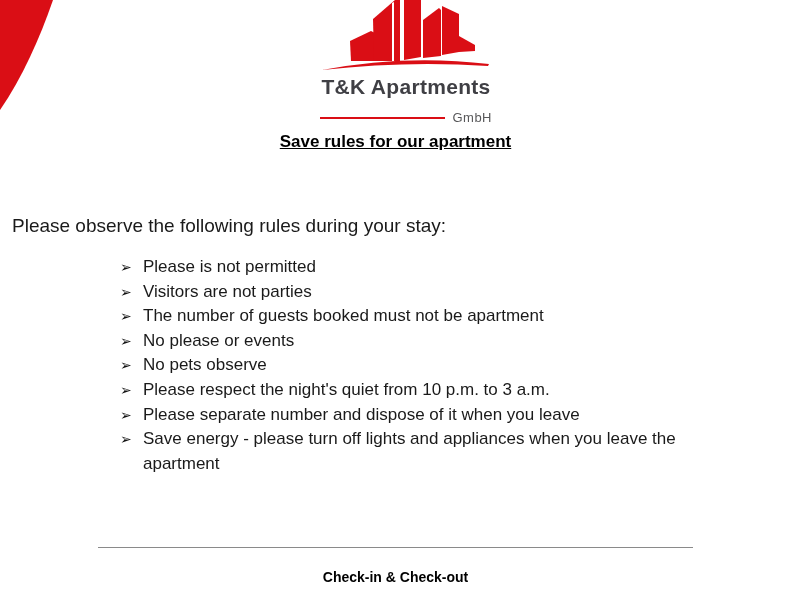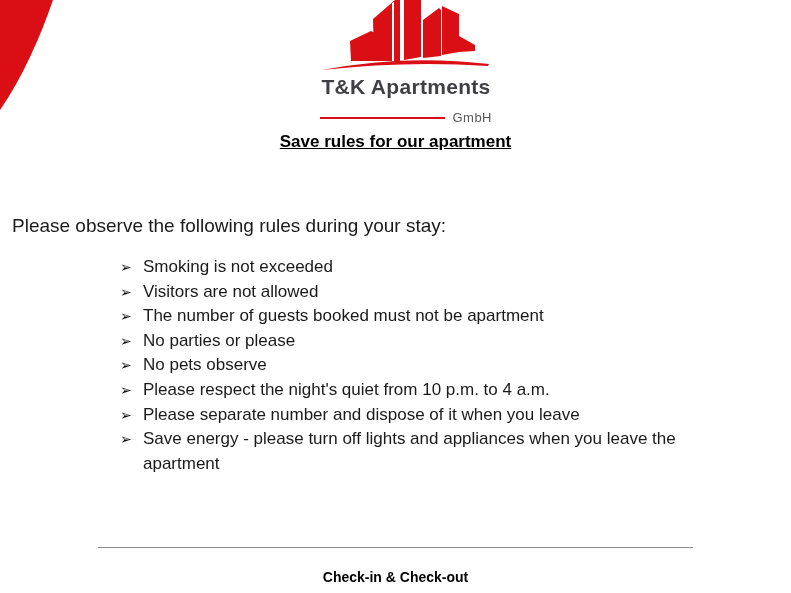--- a/index.html
+++ b/index.html
@@ -159,41 +159,41 @@
     </div>
   </div>
 
   <div class="doc-title">Save rules for our apartment</div>
 
   <div class="intro">Please observe the following rules during your stay:</div>
 
   <ul class="rules">
     <li>
       <span class="bullet">➢</span>
-      <span class="rule-text">Smoking is not exceeded</span>
-    </li>
-    <li>
-      <span class="bullet">➢</span>
-      <span class="rule-text">Visitors are not allowed</span>
+      <span class="rule-text">Please is not permitted</span>
+    </li>
+    <li>
+      <span class="bullet">➢</span>
+      <span class="rule-text">Visitors are not parties</span>
     </li>
     <li>
       <span class="bullet">➢</span>
       <span class="rule-text">The number of guests booked must not be apartment</span>
     </li>
     <li>
       <span class="bullet">➢</span>
-      <span class="rule-text">No parties or please</span>
+      <span class="rule-text">No please or events</span>
     </li>
     <li>
       <span class="bullet">➢</span>
       <span class="rule-text">No pets observe</span>
     </li>
     <li>
       <span class="bullet">➢</span>
-      <span class="rule-text">Please respect the night's quiet from 10 p.m. to 4 a.m.</span>
+      <span class="rule-text">Please respect the night's quiet from 10 p.m. to 3 a.m.</span>
     </li>
     <li>
       <span class="bullet">➢</span>
       <span class="rule-text">Please separate number and dispose of it when you leave</span>
     </li>
     <li>
       <span class="bullet">➢</span>
       <span class="rule-text">Save energy - please turn off lights and appliances when you leave the apartment</span>
     </li>
   </ul>

